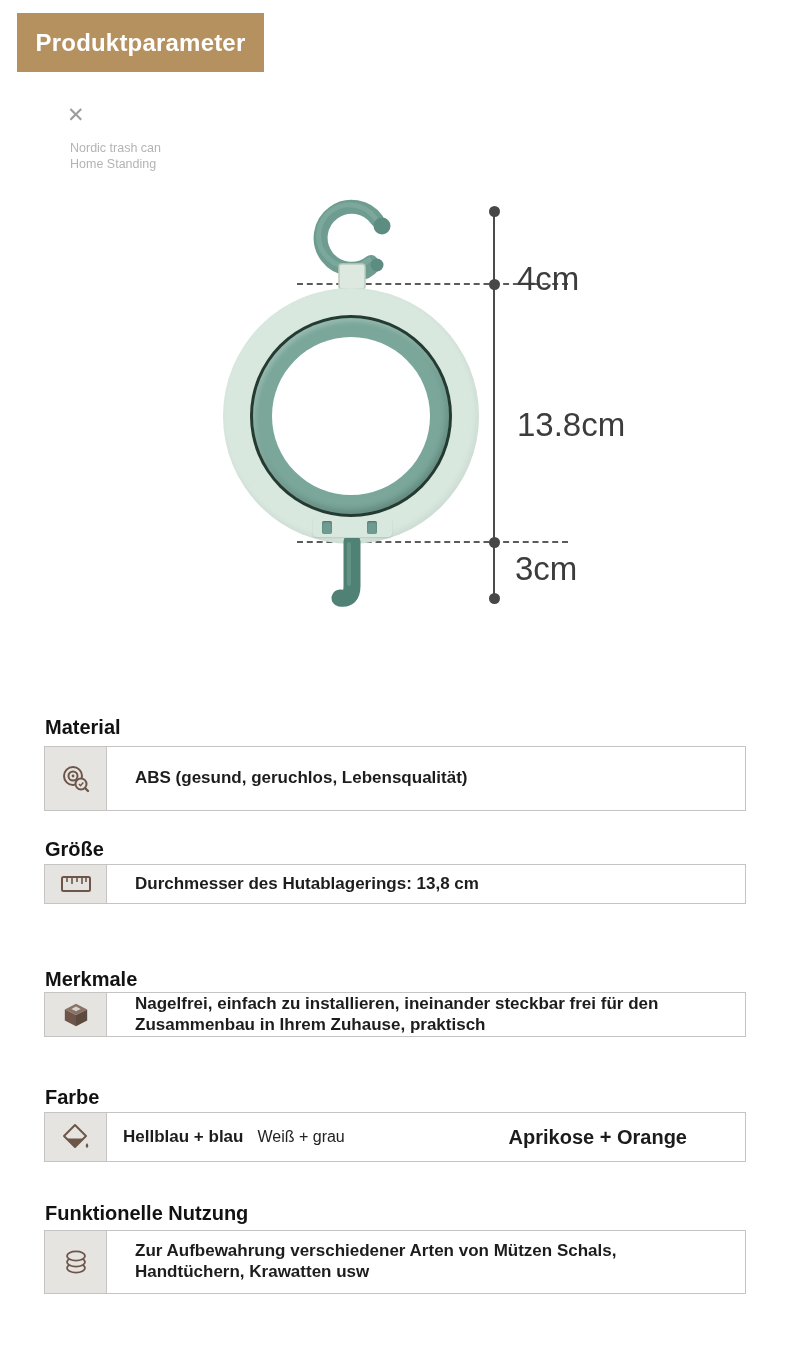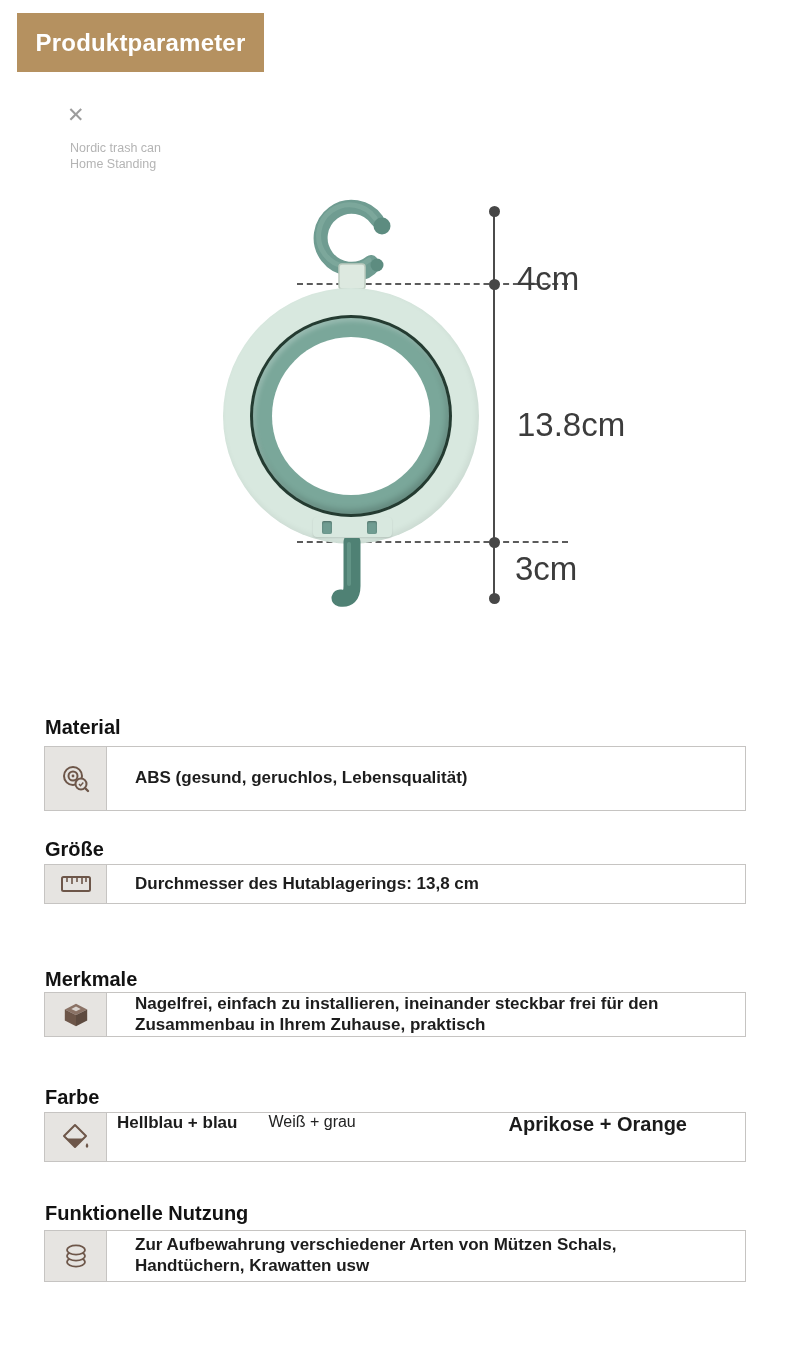--- a/index.html
+++ b/index.html
@@ -38,21 +38,21 @@
   .dim{color:#3c3c3c;font-size:33px;font-weight:400;}
 
   
   .sec-title{left:45px;font-size:20px;font-weight:bold;color:#121212;}
   .row{left:44px;width:702px;border:1px solid #c6c4c2;display:flex;background:#ffffff;box-sizing:border-box;}
   .icon-cell{width:61px;flex:0 0 61px;background:#e6e4e1;border-right:1px solid #c6c4c2;
              display:flex;align-items:center;justify-content:center;}
   .row-text{display:flex;align-items:center;padding:4px 12px 4px 28px;
             font-size:17px;font-weight:bold;color:#1d1d1d;line-height:1.23;}
   .row-text.narrow{max-width:560px;}
-  .farbe-text{display:flex;align-items:flex-start;flex:1;padding-left:10px;gap:17px;}
+  .farbe-text{display:flex;align-items:center;flex:1;padding-left:16px;}
   .c1{font-size:17px;font-weight:bold;color:#1d1d1d;}
   .c2{font-size:16px;font-weight:normal;color:#222;margin-left:14px;}
   .c3{font-size:20px;font-weight:bold;color:#1b1b1b;margin-left:auto;margin-right:58px;}
 </style>
 </head>
 <body>
 
 <div class="abs badge">
   <span>Produktparameter</span>
 </div>
@@ -151,21 +151,21 @@
     </svg>
   </div>
   <div class="farbe-text">
     <span class="c1">Hellblau + blau</span>
     <span class="c2">Weiß + grau</span>
     <span class="c3">Aprikose + Orange</span>
   </div>
 </div>
 
 <div class="abs sec-title" style="top:1202px;">Funktionelle Nutzung</div>
-<div class="abs row" style="top:1230px;height:52px;">
+<div class="abs row" style="top:1230px;height:64px;">
   <div class="icon-cell">
     <svg width="30" height="30" viewBox="0 0 30 30">
       <ellipse cx="15" cy="21" rx="9" ry="4.6" fill="#e6e4e1" stroke="#6d5649" stroke-width="1.8"></ellipse>
       <ellipse cx="15" cy="15" rx="9" ry="4.6" fill="#e6e4e1" stroke="#6d5649" stroke-width="1.8"></ellipse>
       <ellipse cx="15" cy="9" rx="9" ry="4.6" fill="#e6e4e1" stroke="#6d5649" stroke-width="1.8"></ellipse>
     </svg>
   </div>
   <div class="row-text narrow">Zur Aufbewahrung verschiedener Arten von Mützen Schals, Handtüchern, Krawatten usw</div>
 </div>
 

